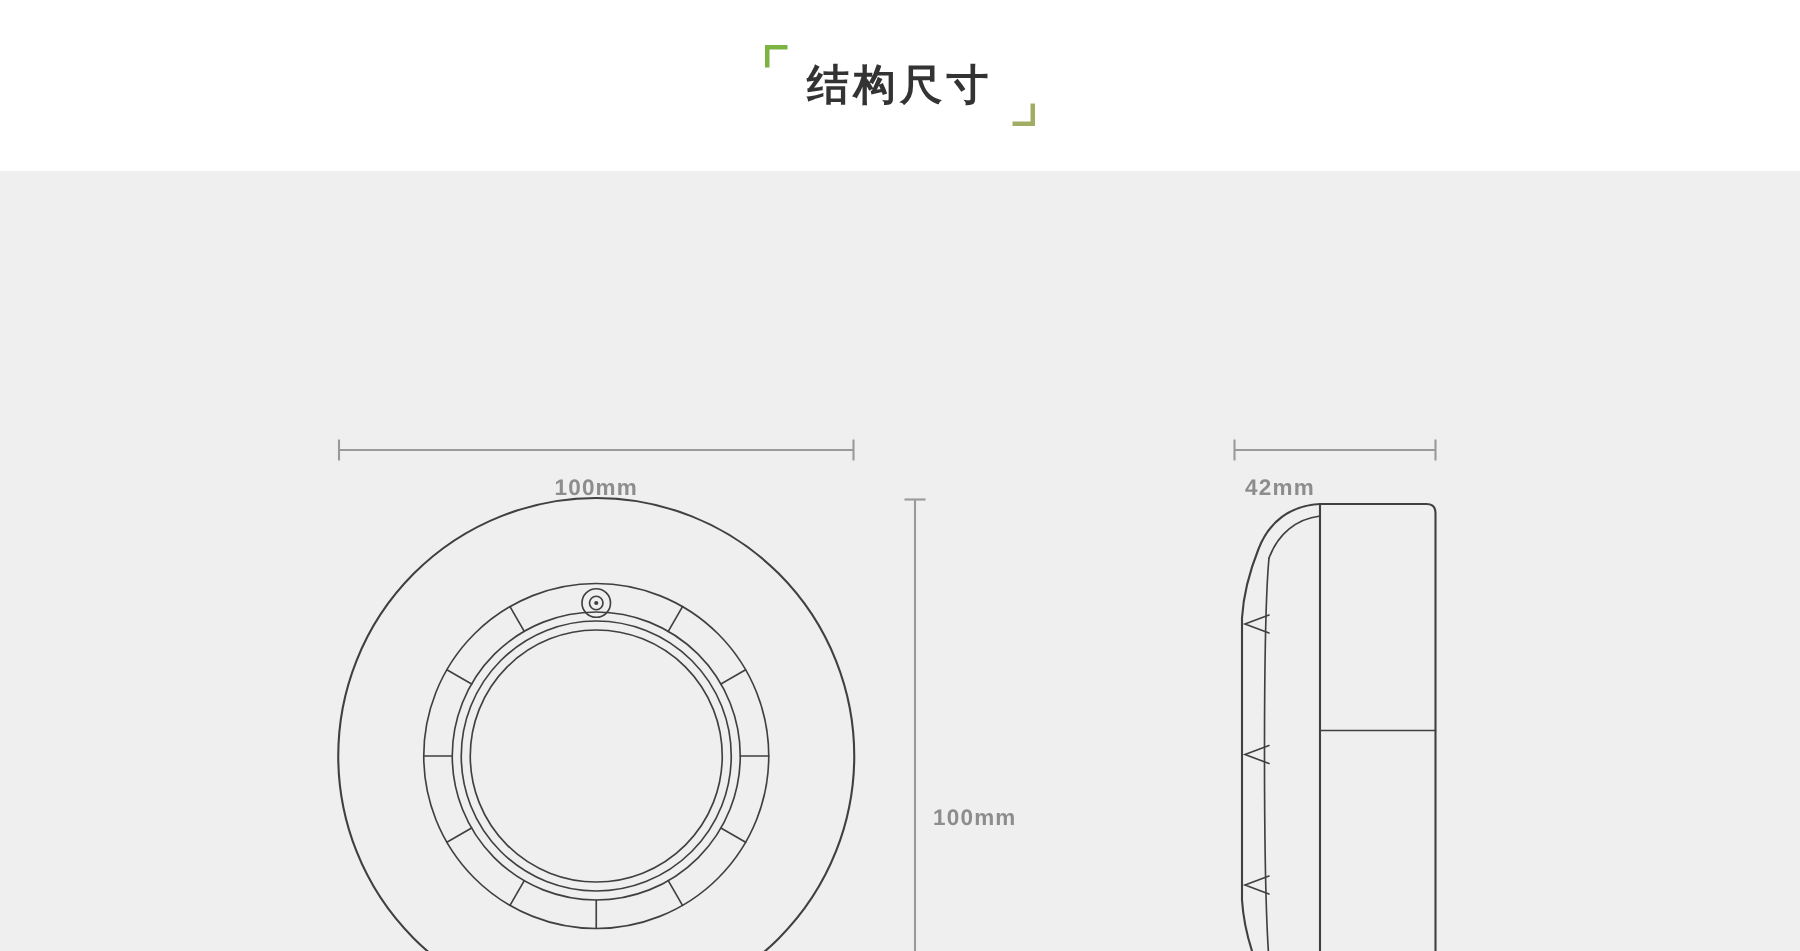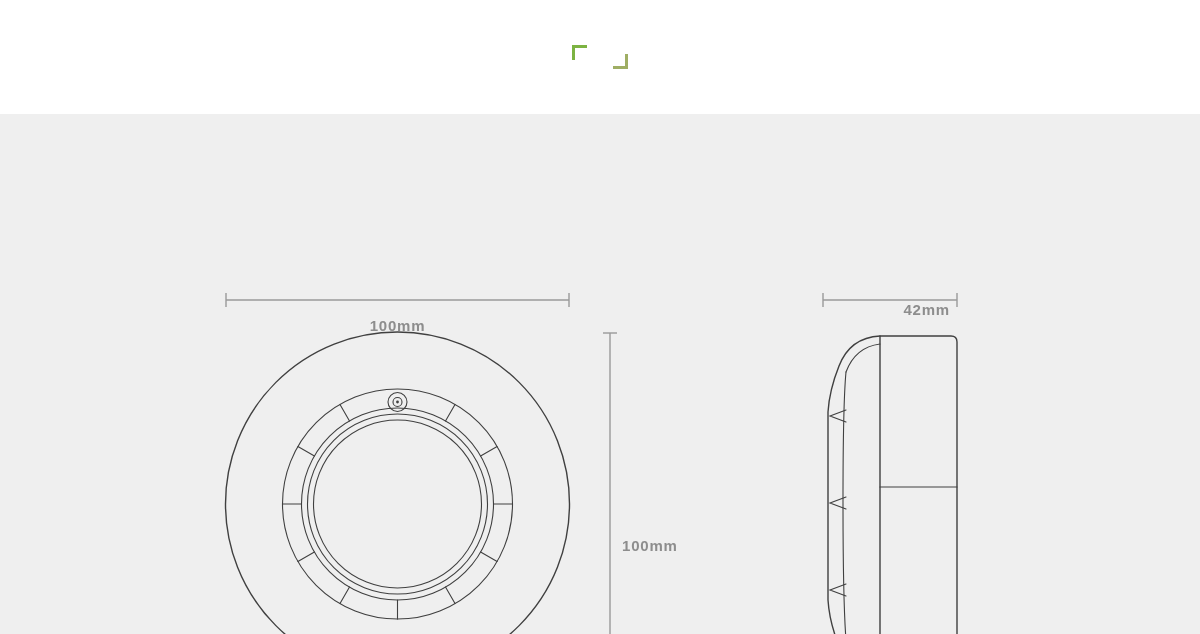--- a/index.html
+++ b/index.html
@@ -58,33 +58,34 @@
     position: absolute;
     font-size: 15px;
     font-weight: 700;
     color: #8d8d8d;
     letter-spacing: 0.8px;
     line-height: 20px;
     margin-top: 40px;
   }
   .dim-label-front-width { left: 337px; top: 162px; width: 121px; text-align: center; }
   .dim-label-front-height { left: 622px; top: 382px; width: 100px; text-align: left; }
-  .dim-label-side-width { left: 830px; top: 146px; width: 120px; text-align: right; }
+  .dim-label-side-width { left: 830px; top: 162px; width: 120px; text-align: left; }
   .outline { stroke: #404040; stroke-width: 1.4; fill: none; stroke-linecap: round; stroke-linejoin: round; }
   .thin { stroke: #404040; stroke-width: 1.1; fill: none; stroke-linecap: round; }
   .dim { stroke: #9a9a9a; stroke-width: 1.4; fill: none; stroke-linecap: butt; }
 </style>
 </head>
 <body>
 
 <div class="page">
 
   <header class="header">
     <div class="title-wrap">
       <span class="bracket bracket-left"></span>
+      <h1 class="title">结构尺寸</h1>
       <span class="bracket bracket-right"></span>
     </div>
   </header>
 
   <main class="drawing-area">
 
     <svg class="blueprint" viewBox="0 0 1200 634">
 
       <g>
         <circle class="outline" cx="397.5" cy="390" r="172"></circle>

